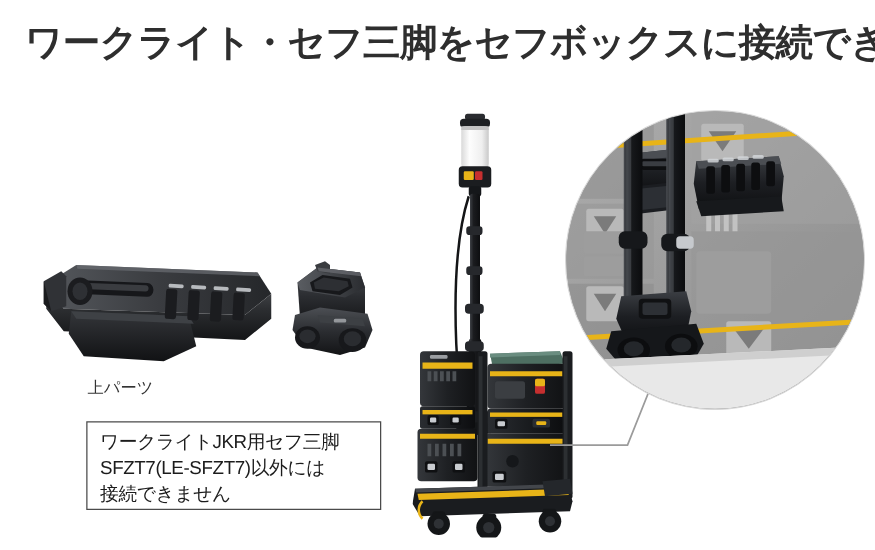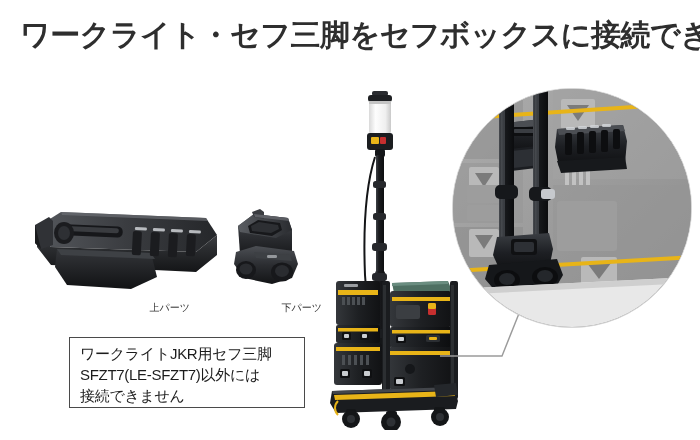--- a/index.html
+++ b/index.html
@@ -30,23 +30,23 @@
     letter-spacing: -0.5px;
     white-space: nowrap;
     line-height: 46px;
   }
 
   
   .parts-area { position: absolute; left: 0; top: 190px; width: 340px; height: 130px; }
 
   .part-label {
     position: absolute;
-    font-size: 10px;
+    font-size: 13px;
     color: #333333;
-    text-align: right;
+    text-align: left;
     white-space: nowrap;
     font-family: Liberation Serif, serif;
   }
   .part-label.upper { left: 70px; top: 111px; width: 120px; }
   .part-label.lower { left: 212px; top: 111px; width: 110px; }
 
   
   .upper-part {
     position: absolute;
     left: 31px;
@@ -216,21 +216,20 @@
         <ellipse cx="50" cy="63" rx="7" ry="6" fill="#2a2c30"></ellipse>
 
         <path d="M22,44 L58,47 L60,53 L24,50 Z" fill="#3d4044"></path>
         <rect x="35" y="47" width="10" height="3" rx="1.2" fill="#b9bcc0" opacity="0.7"></rect>
 
         <path d="M22,6 L56,10 L57,13 L23,9 Z" fill="#74777d" opacity="0.6"></path>
       </svg>
     </div>
 
     <div class="part-label upper">上パーツ</div>
-    <div class="part-label lower">下パーツ</div>
   </div>
 
   <div class="caption-box">
     <div class="caption-text">ワークライトJKR用セフ三脚
 SFZT7(LE-SFZT7)以外には
 接続できません</div>
   </div>
 
   <div class="photo-cart">
     <svg width="130" height="345" viewBox="0 0 130 345" xmlns="http://www.w3.org/2000/svg">

